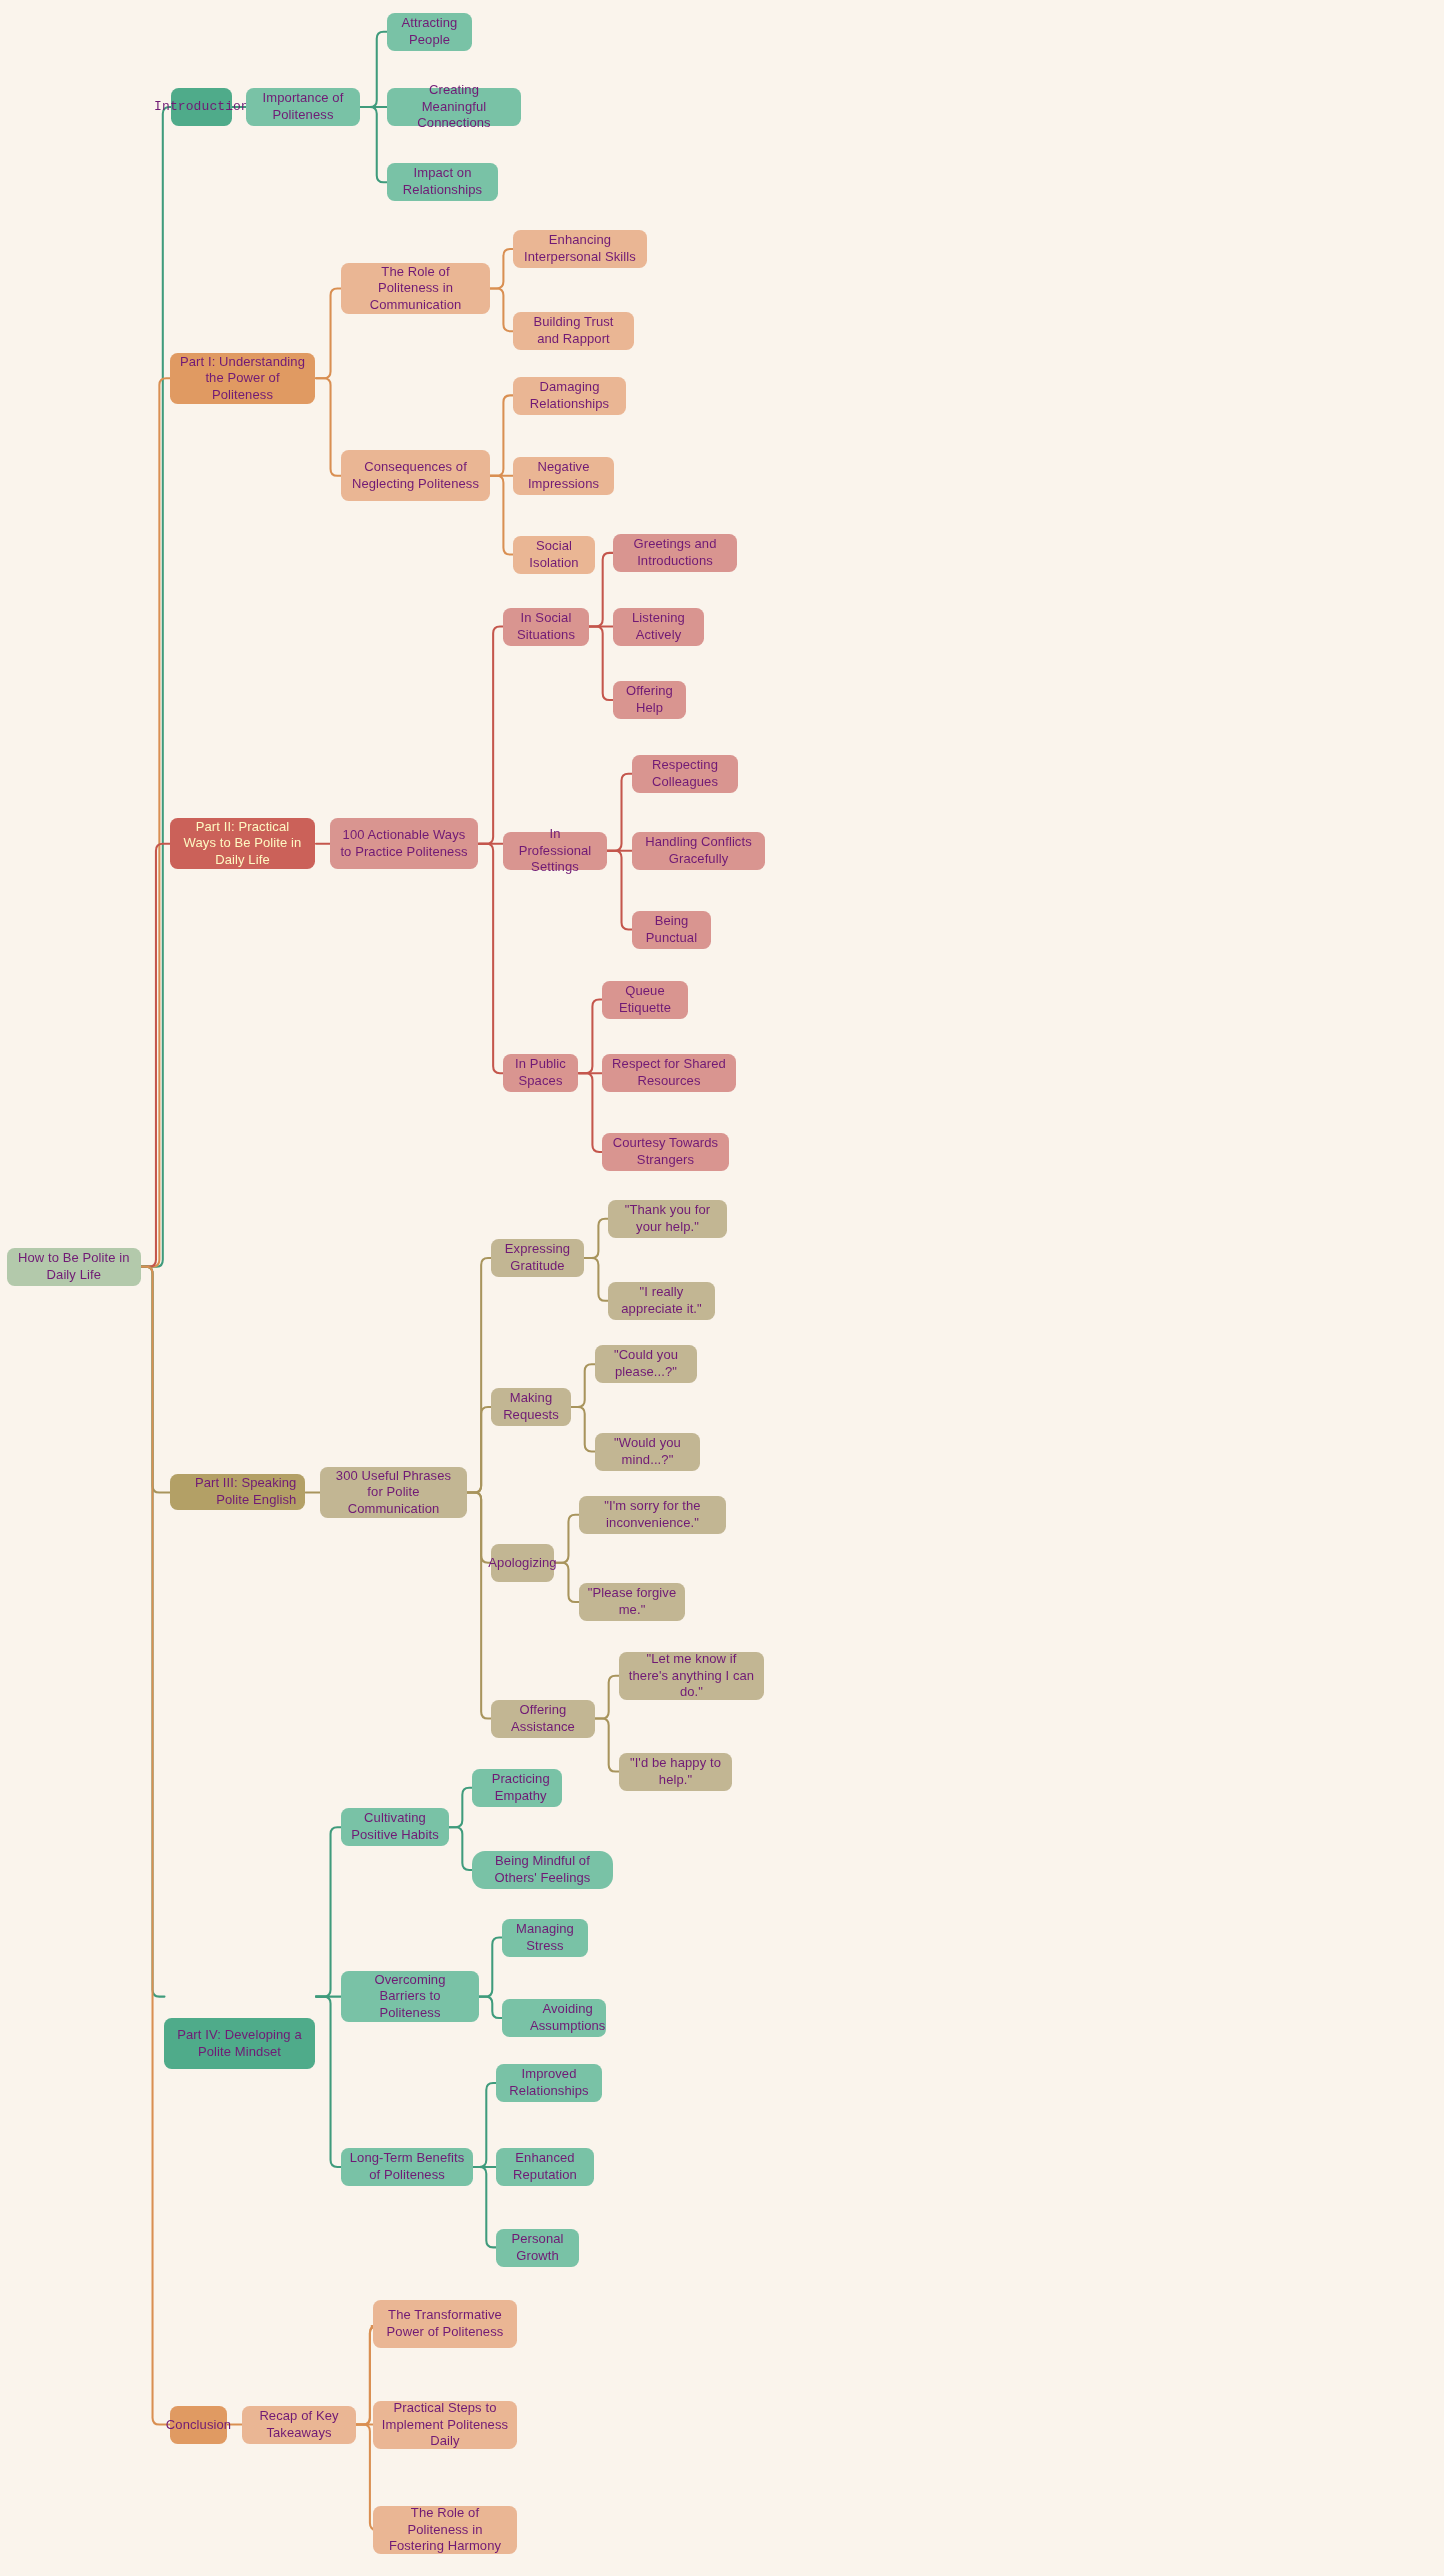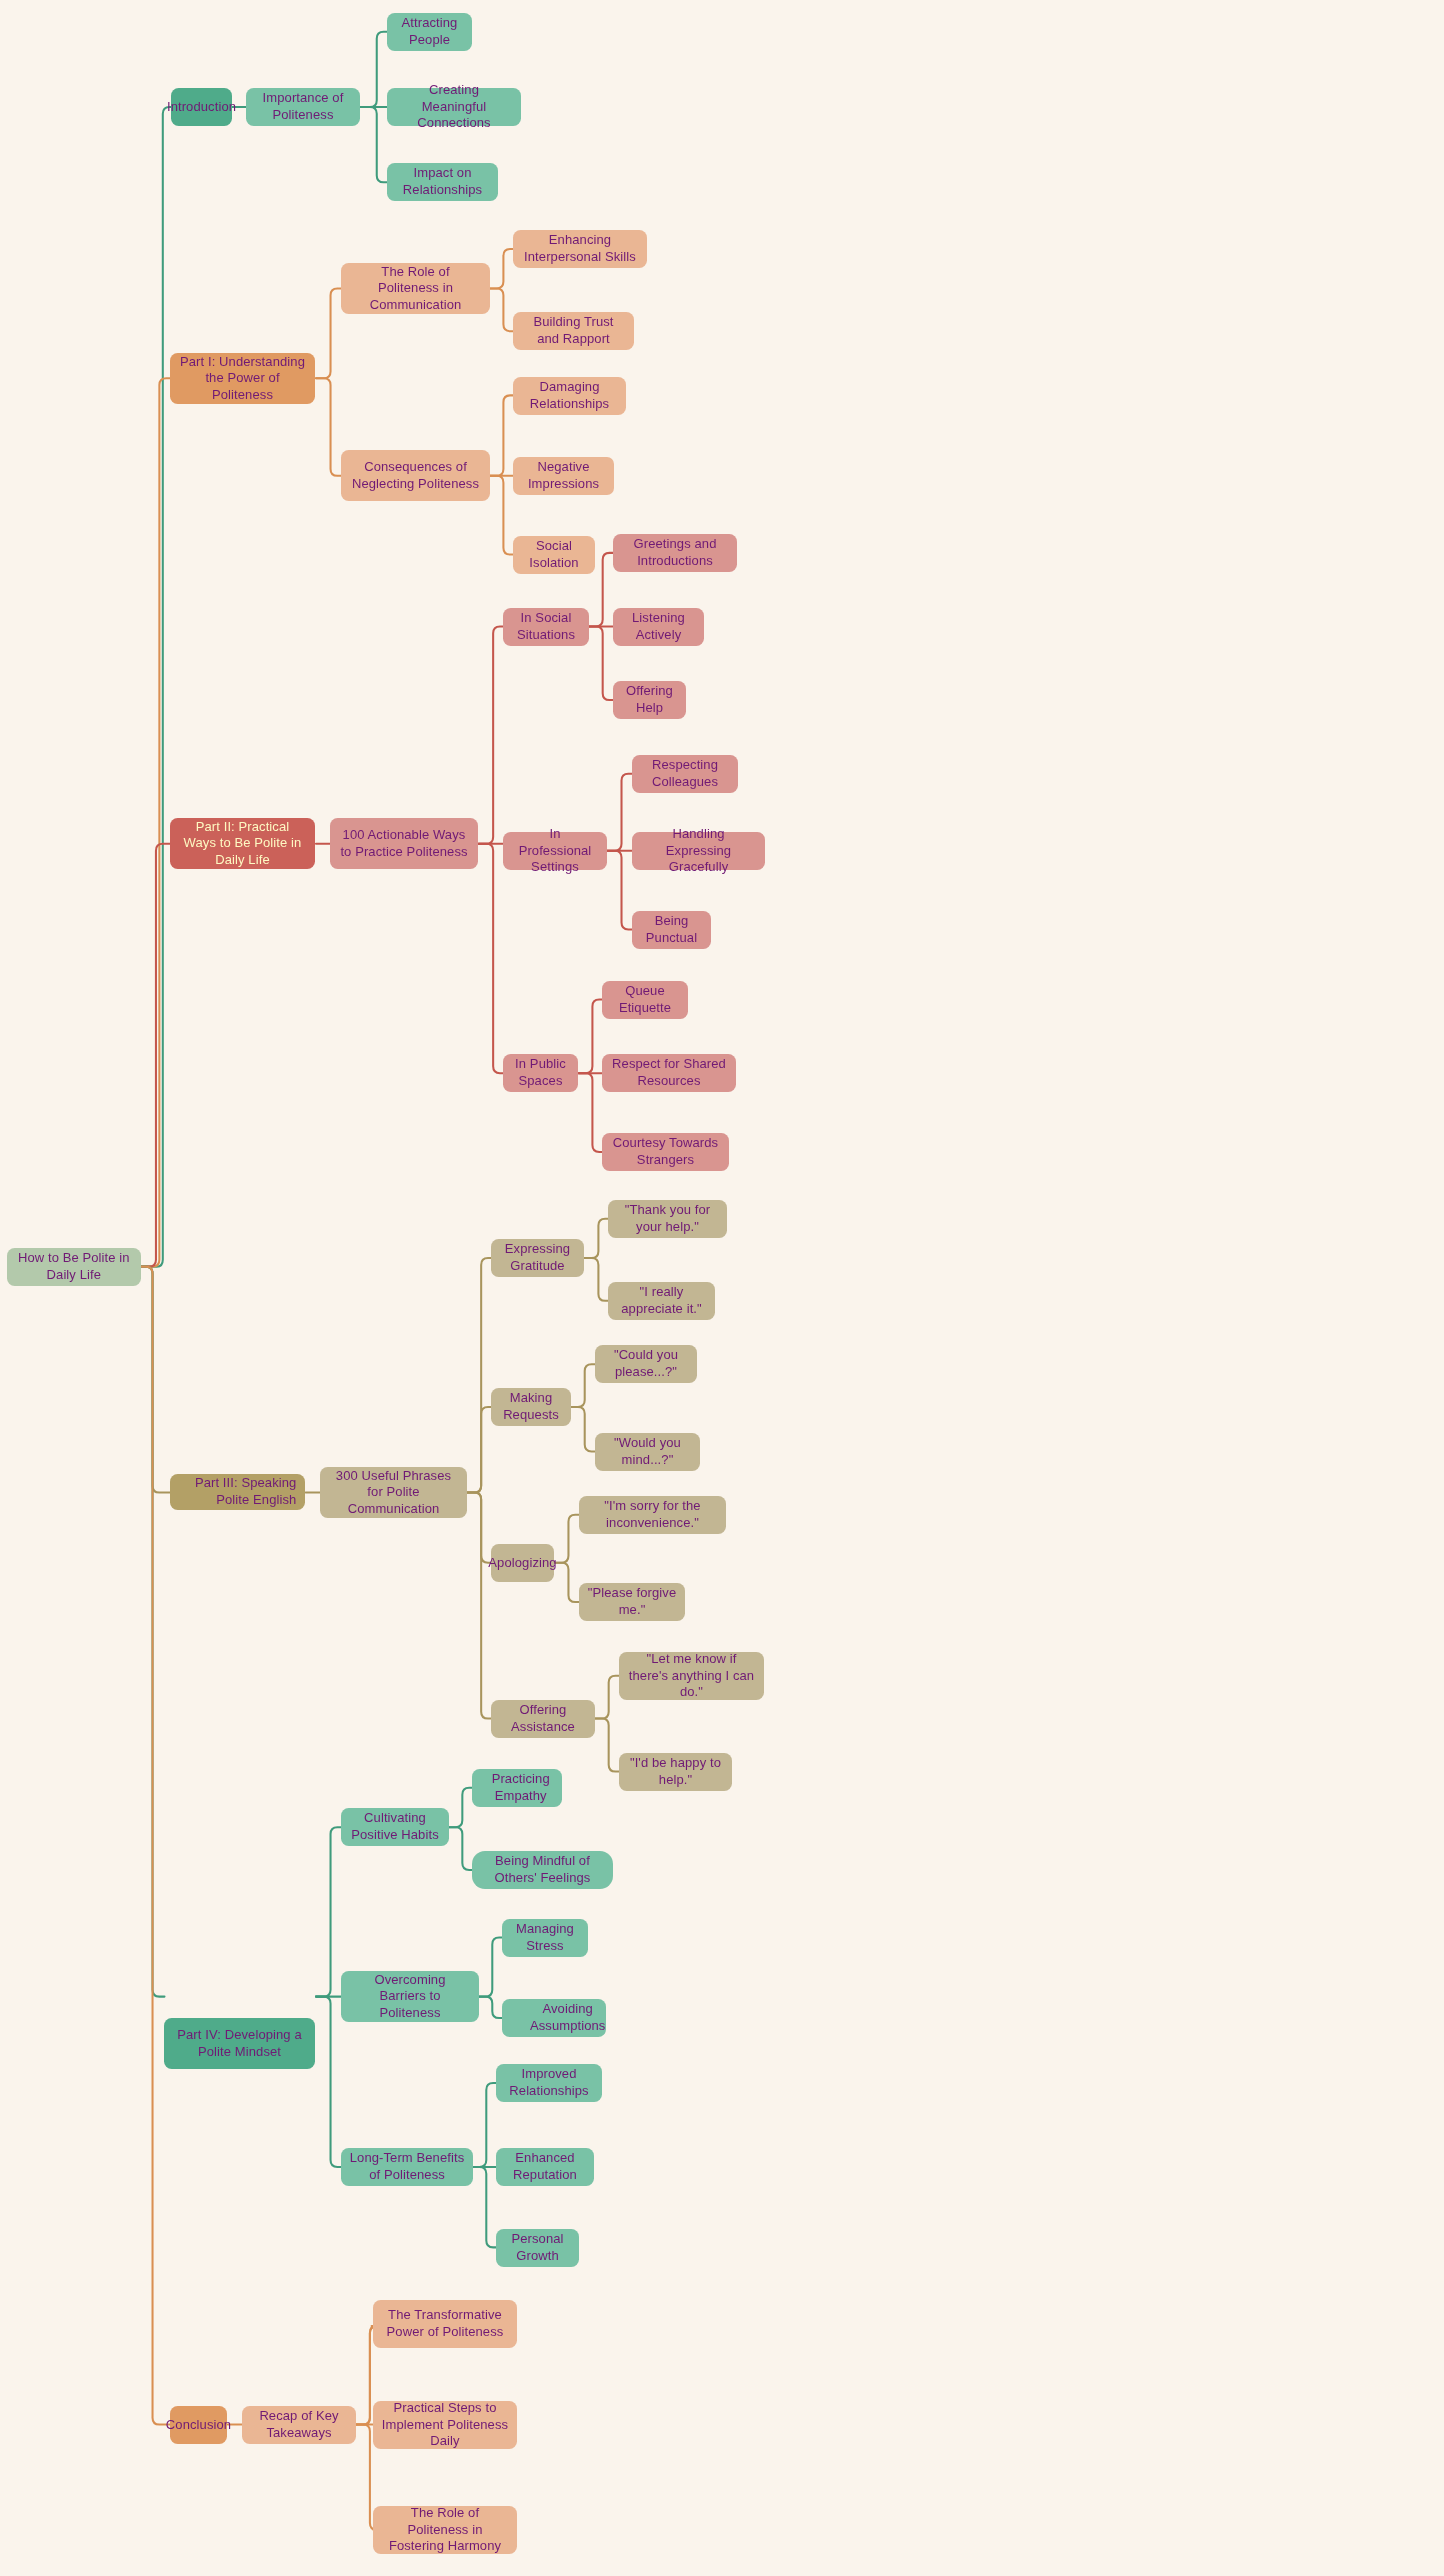--- a/index.html
+++ b/index.html
@@ -117,21 +117,21 @@
       <path d="M416 2833 L424 2833 Q432 2833 432 2825 L432 2726 Q432 2718 440 2718 L434 2718 L434 2718" stroke="#d98f52"></path>
       <path d="M416 2833 L424 2833 Q432 2833 432 2825 L432 2726 Q432 2718 440 2718 L436 2718" stroke="#d98f52"></path>
       <path d="M416 2833 L436 2833" stroke="#d98f52"></path>
       <path d="M416 2833 L424 2833 Q432 2833 432 2841 L432 2948 Q432 2956 440 2956 L436 2956" stroke="#d98f52"></path>
 
     </g>
   </svg>
 
   <div class="node" style="left:6.8px;top:1248px;width:134px;height:38px;background:#b3c9ab;">How to Be Polite in Daily Life</div>
 
-  <div class="node" style="left:171px;top:88px;width:61px;height:38px;background:#4fab8a;">Introduction</div>
+  <div class="node" style="left:171px;top:88px;width:61px;height:38px;background:#4fab8a;font-family:Liberation Mono, monospace;">Introduction</div>
   <div class="node" style="left:246px;top:88px;width:114px;height:38px;background:#79c2a6;">Importance of Politeness</div>
   <div class="node" style="left:387px;top:13px;width:85px;height:38px;background:#79c2a6;">Attracting People</div>
   <div class="node" style="left:387px;top:88px;width:134px;height:38px;background:#79c2a6;">Creating Meaningful Connections</div>
   <div class="node" style="left:387px;top:163px;width:111px;height:38px;background:#79c2a6;">Impact on Relationships</div>
 
   <div class="node" style="left:170px;top:353px;width:145px;height:51px;background:#e09a62;">Part I: Understanding the Power of Politeness</div>
   <div class="node" style="left:341px;top:263px;width:149px;height:51px;background:#eab694;">The Role of Politeness in Communication</div>
   <div class="node" style="left:513px;top:230px;width:134px;height:38px;background:#eab694;">Enhancing Interpersonal Skills</div>
   <div class="node" style="left:513px;top:312px;width:121px;height:38px;background:#eab694;">Building Trust and Rapport</div>
   <div class="node" style="left:341px;top:450px;width:149px;height:51px;background:#eab694;">Consequences of Neglecting Politeness</div>
@@ -142,21 +142,21 @@
   <div class="node white" style="left:170px;top:818px;width:145px;height:51px;background:#cb6159;">Part II: Practical Ways to Be Polite in Daily Life</div>
   <div class="node" style="left:330px;top:818px;width:148px;height:51px;background:#d99590;">100 Actionable Ways to Practice Politeness</div>
 
   <div class="node" style="left:503px;top:608px;width:86px;height:38px;background:#d99590;">In Social Situations</div>
   <div class="node" style="left:613px;top:534px;width:124px;height:38px;background:#d99590;">Greetings and Introductions</div>
   <div class="node" style="left:613px;top:608px;width:91px;height:38px;background:#d99590;">Listening Actively</div>
   <div class="node" style="left:613px;top:681px;width:73px;height:38px;background:#d99590;">Offering Help</div>
 
   <div class="node" style="left:503px;top:832px;width:104px;height:38px;background:#d99590;">In Professional Settings</div>
   <div class="node" style="left:632px;top:755px;width:106px;height:38px;background:#d99590;">Respecting Colleagues</div>
-  <div class="node" style="left:632px;top:832px;width:133px;height:38px;background:#d99590;">Handling Expressing Gracefully</div>
+  <div class="node" style="left:632px;top:832px;width:133px;height:38px;background:#d99590;">Handling Conflicts Gracefully</div>
   <div class="node" style="left:632px;top:911px;width:79px;height:38px;background:#d99590;">Being Punctual</div>
 
   <div class="node" style="left:503px;top:1054px;width:75px;height:38px;background:#d99590;">In Public Spaces</div>
   <div class="node" style="left:602px;top:981px;width:86px;height:38px;background:#d99590;">Queue Etiquette</div>
   <div class="node" style="left:602px;top:1054px;width:134px;height:38px;background:#d99590;">Respect for Shared Resources</div>
   <div class="node" style="left:602px;top:1133px;width:127px;height:38px;background:#d99590;">Courtesy Towards Strangers</div>
 
   <div class="node" style="left:170px;top:1474px;width:135px;height:36px;background:#b3a066;text-align:right;">Part III: Speaking Polite English</div>
   <div class="node" style="left:320px;top:1467px;width:147px;height:51px;background:#c2b693;">300 Useful Phrases for Polite Communication</div>
 

